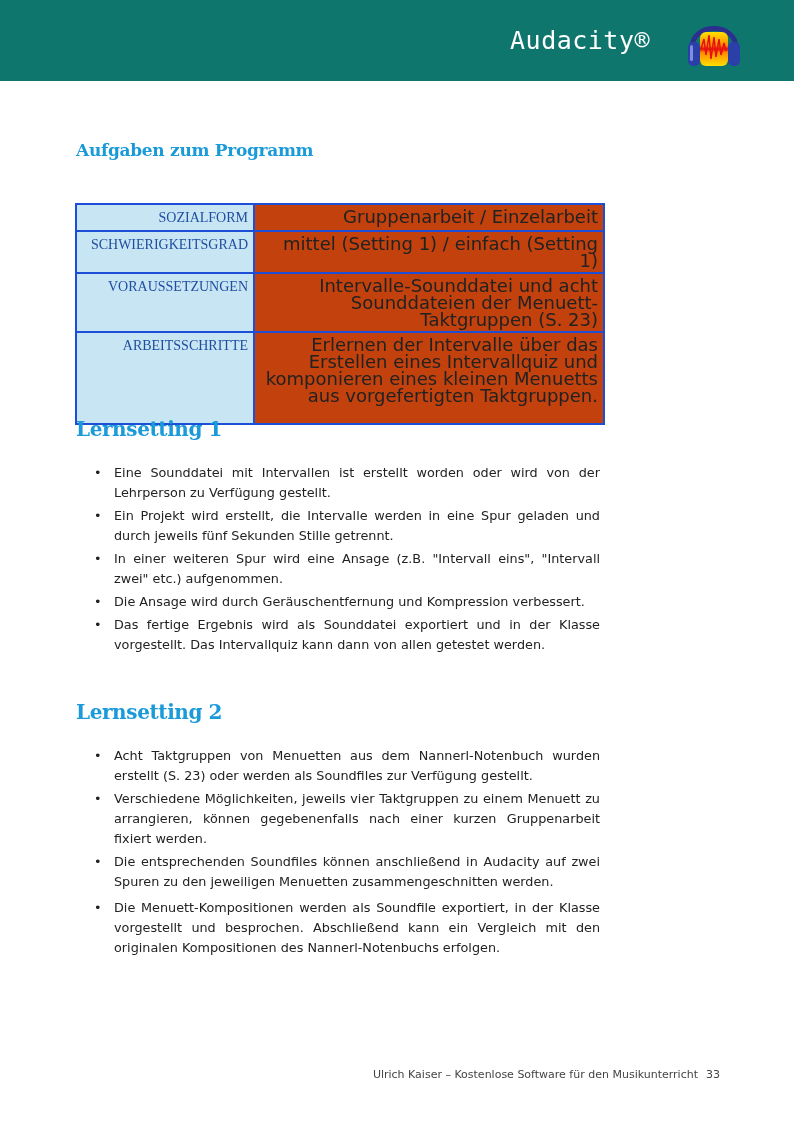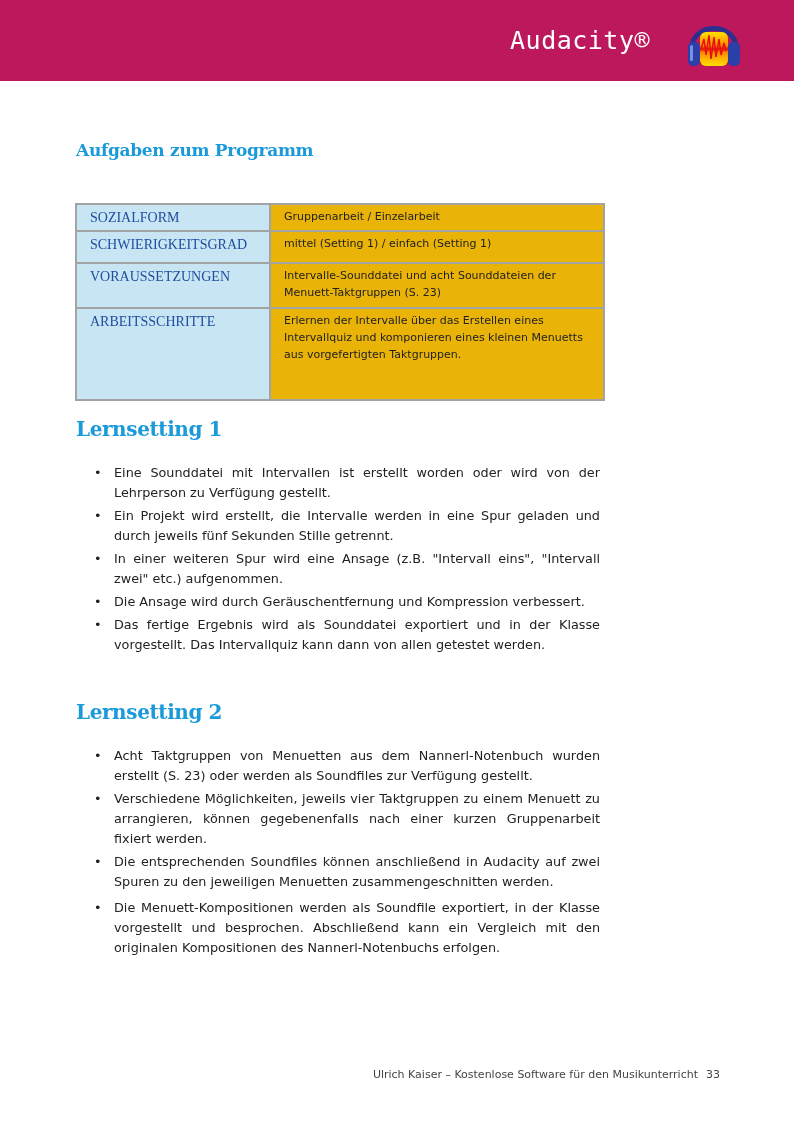--- a/index.html
+++ b/index.html
@@ -1,24 +1,24 @@
 <!DOCTYPE html>
 <html><head>
 <meta charset="utf-8">
 <style>
   html, body { margin:0; padding:0; }
   body { width:794px; height:1123px; background:#ffffff; position:relative; overflow:hidden; font-family:"DejaVu Sans", sans-serif; }
-  .banner { position:absolute; left:0; top:0; width:794px; height:81px; background:#be185d; }
+  .banner { position:absolute; left:0; top:0; width:794px; height:81px; background:#0f766e; }
   .banner-title { position:absolute; right:144px; top:26px; color:#ffffff; font-family:"DejaVu Sans Mono", monospace; font-size:25px; letter-spacing:0.5px; }
   .logo { position:absolute; left:684px; top:12px; width:60px; height:58px; }
   h1.page-title { position:absolute; left:76px; top:140px; margin:0; font-family:"DejaVu Serif", serif; font-weight:bold; font-size:17px; color:#1a9ad9; letter-spacing:-0.3px; }
   table.info { position:absolute; left:75px; top:203px; width:530px; border-collapse:collapse; }
-  table.info td { border:2px solid #a3a3a3; vertical-align:top; padding:3px 13px; }
+  table.info td { border:2px solid #1d4ed8; vertical-align:top; padding:3px 5px;text-align:right; }
   table.info td.k { width:166px; background:#c8e5f3; color:#1f4ea1; font-family:"Liberation Serif", serif; font-size:14px; padding-top:5px; }
-  table.info td.v { background:#eab308; color:#222; font-size:11px; line-height:17px; }
+  table.info td.v { background:#c2410c; color:#222; font-size:18px; line-height:17px; }
   h2.sec { position:absolute; left:76px; margin:0; font-family:"DejaVu Serif", serif; font-weight:bold; font-size:20px; color:#1a9ad9; letter-spacing:-0.4px; }
   ul.bullets { position:absolute; left:94px; width:506px; margin:0; padding:0; list-style:none; font-size:12.8px; line-height:20px; color:#222; }
   ul.bullets li { position:relative; padding-left:20px; text-align:justify; margin-bottom:3px; }
   ul.bullets li .dot { position:absolute; left:0; top:0; }
   .footer { position:absolute; right:74px; top:1068px; font-size:11px; color:#444; }
   .footer .pg { margin-left:8px; }
 </style>
 </head>
 <body>
 

